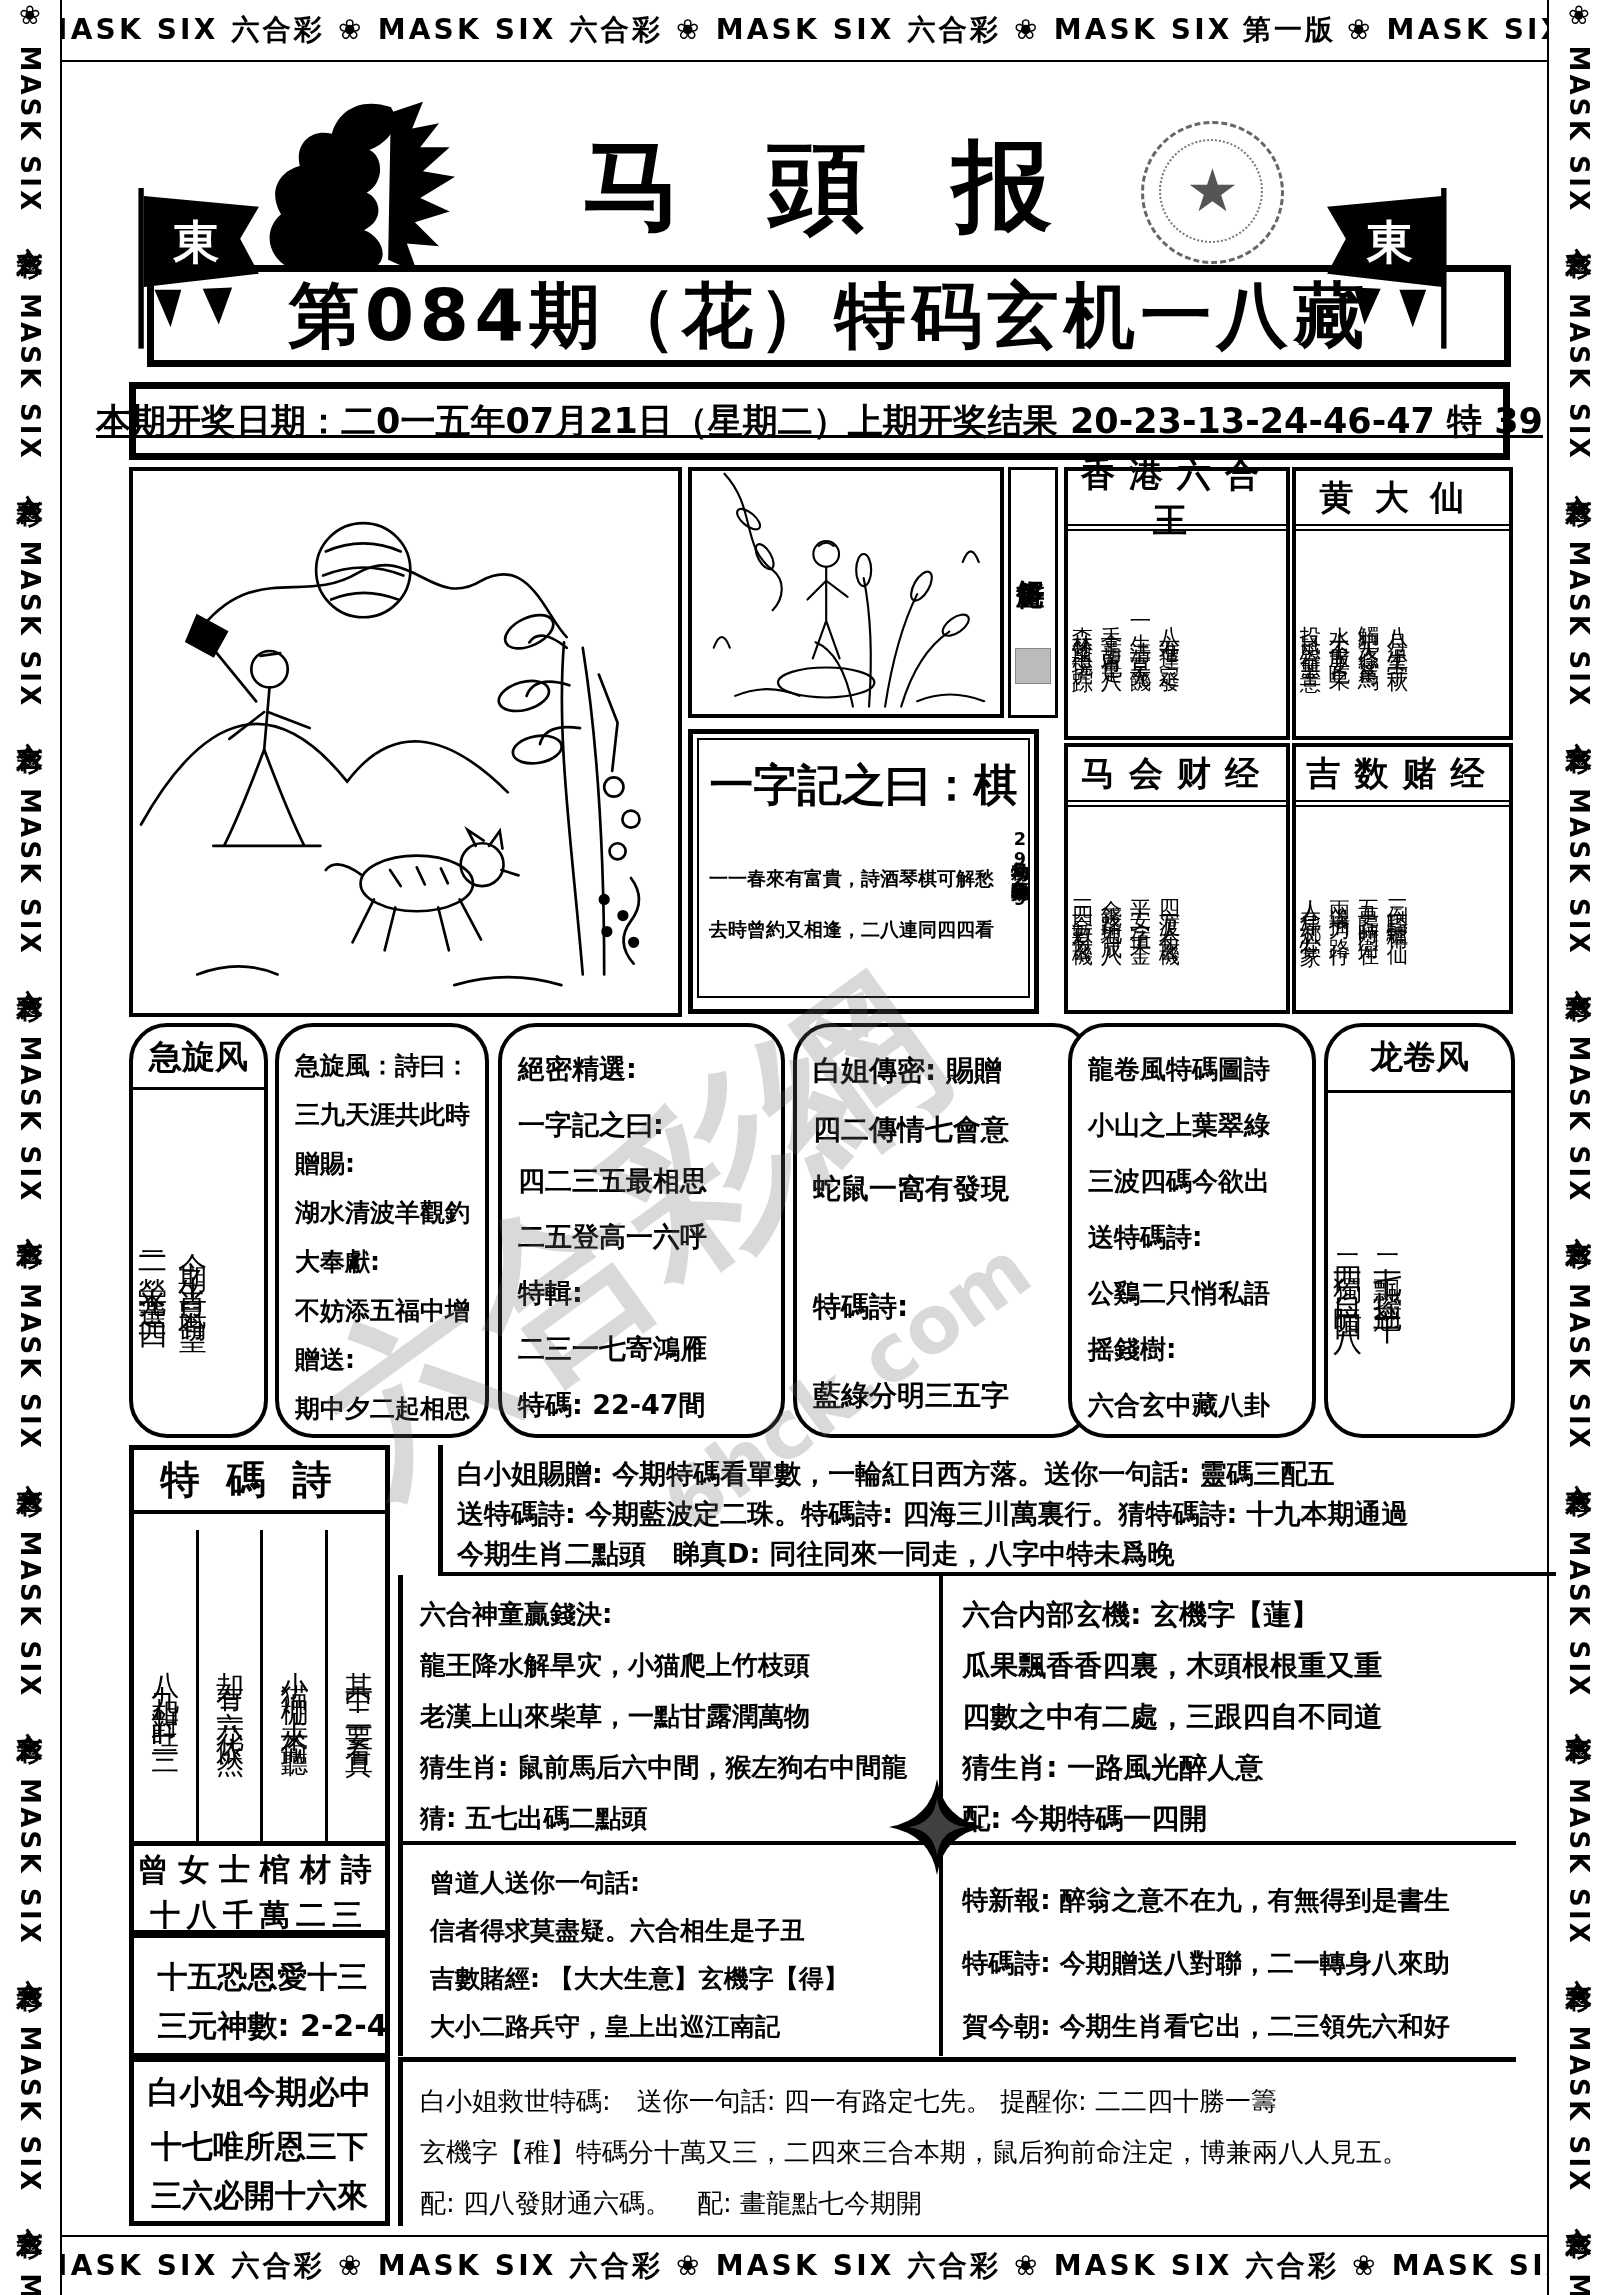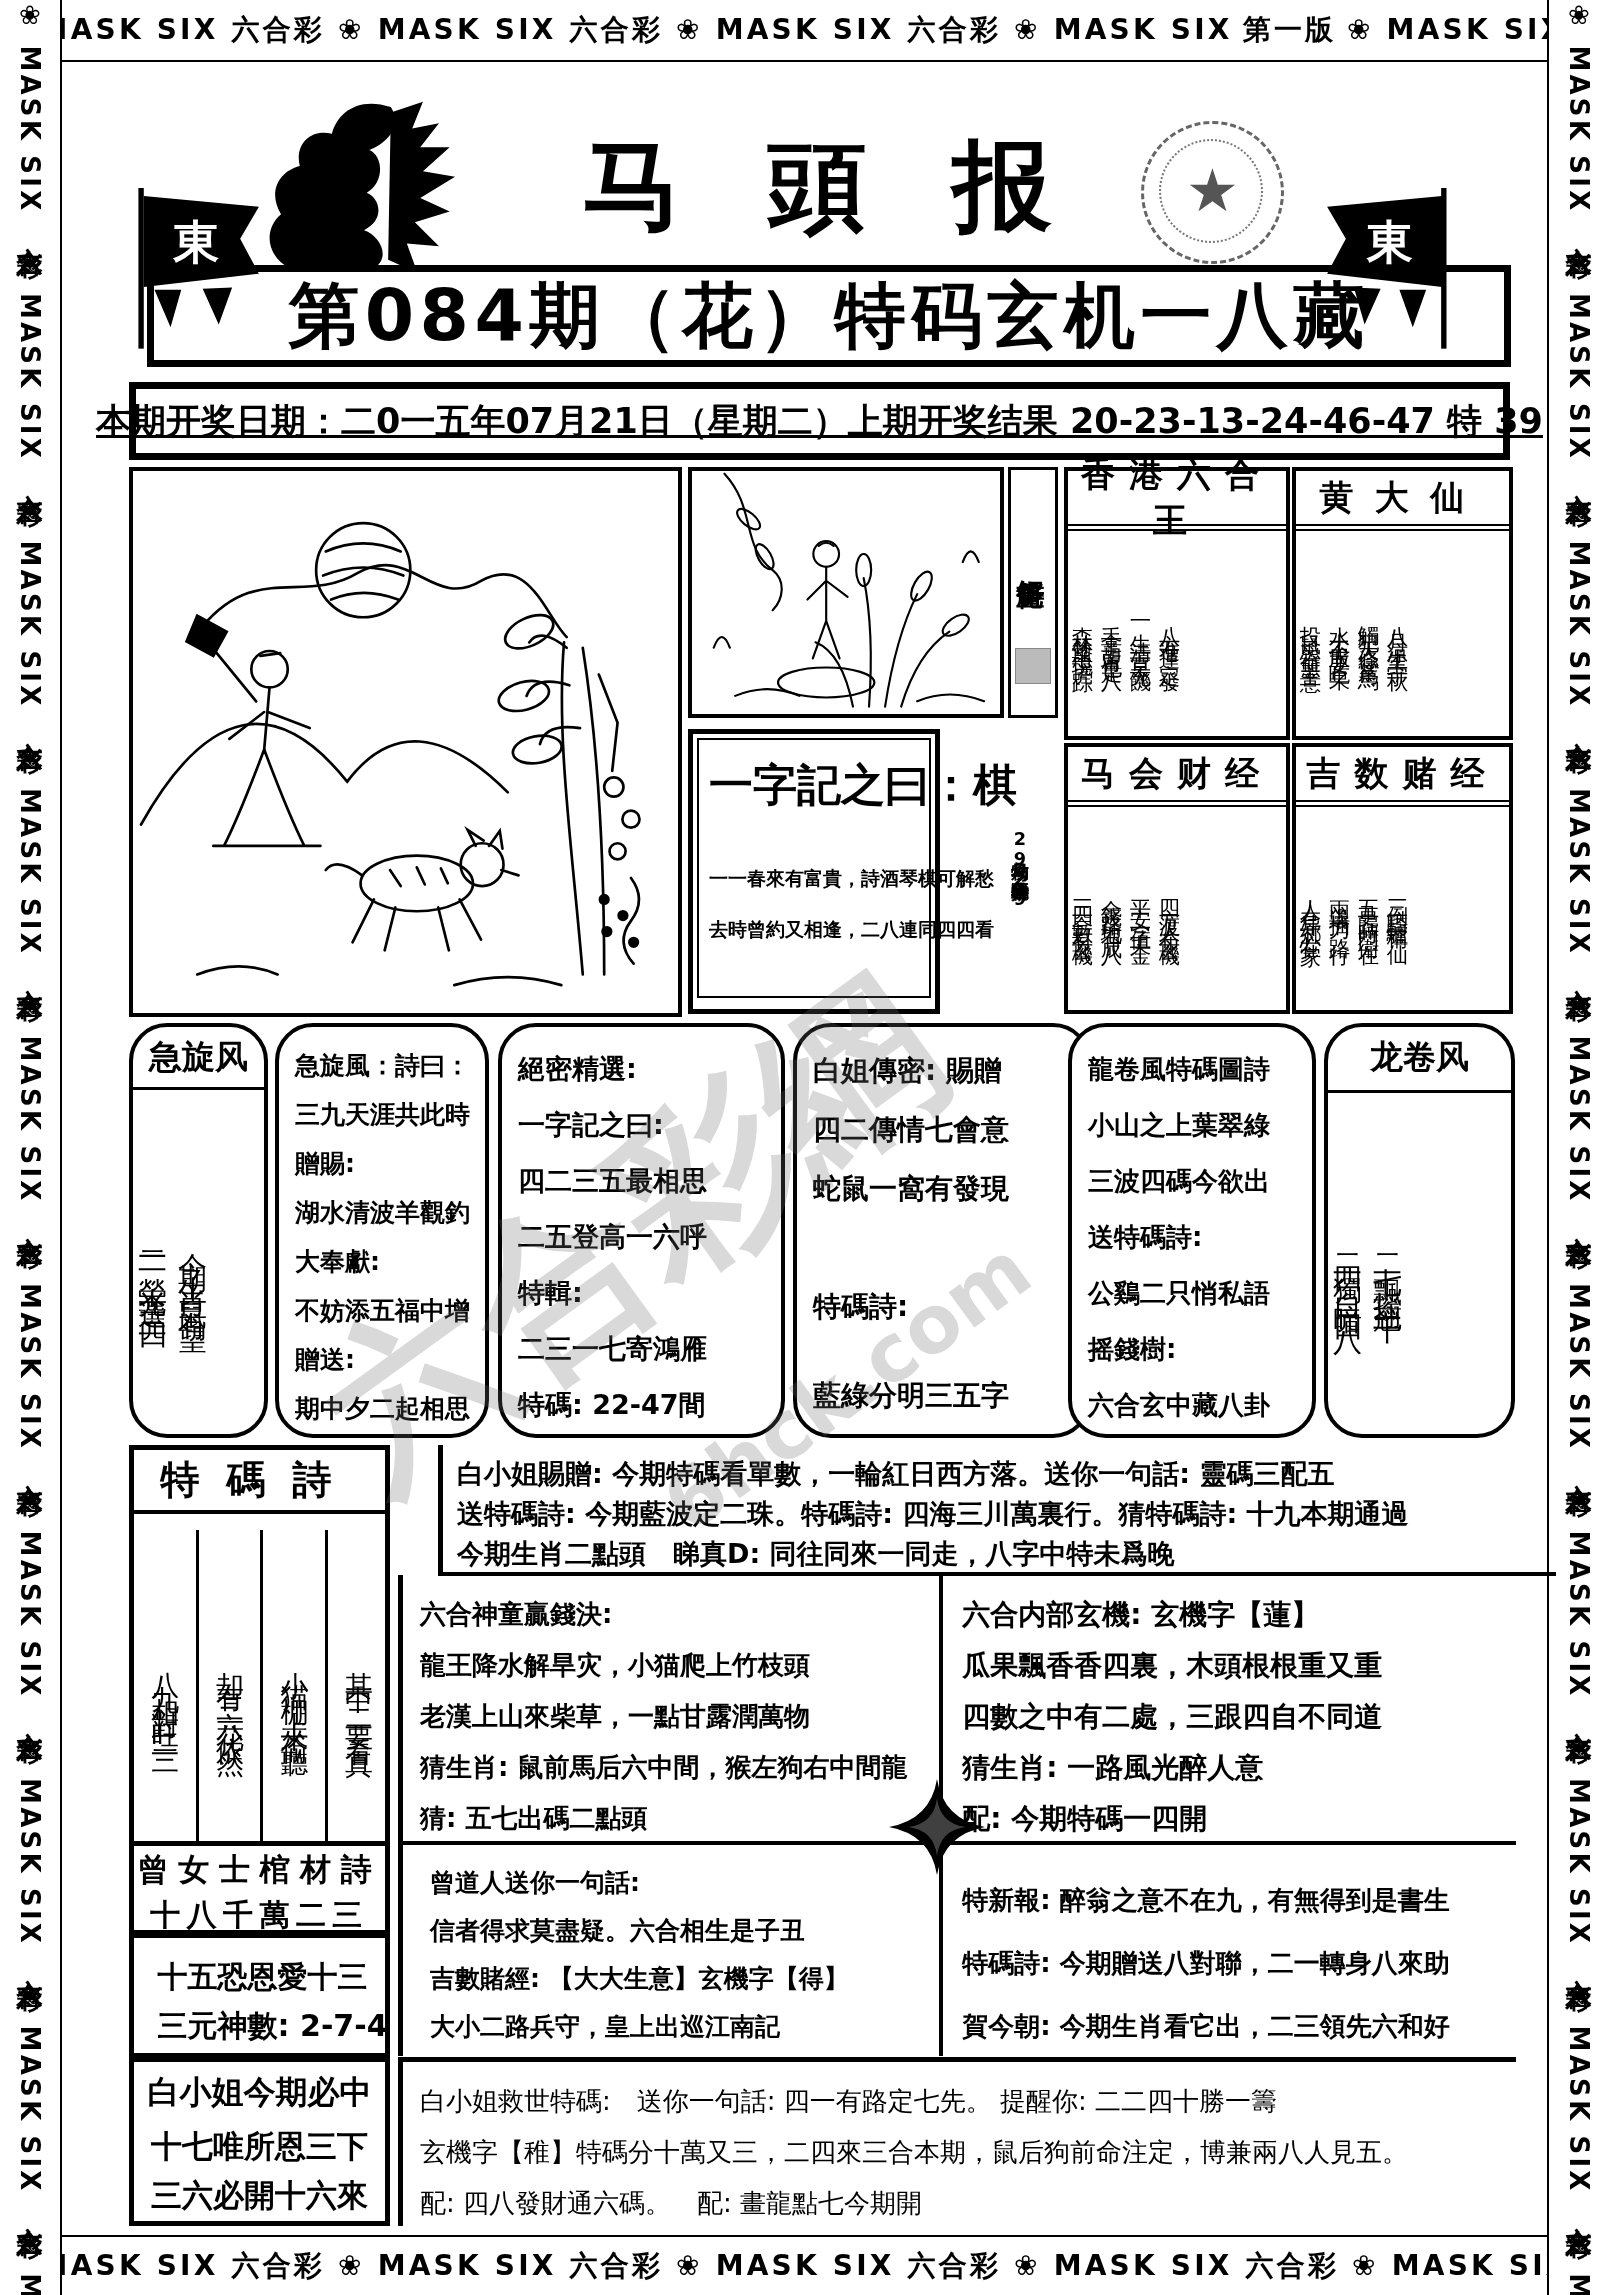--- a/index.html
+++ b/index.html
@@ -136,21 +136,21 @@
       <circle cx="250" cy="155" r="24"></circle>
       <path d="M250 179 L250 280 M250 205 L215 240 M250 205 L290 235 M250 280 L225 350 M250 280 L275 350"></path>
       <path d="M236 140 Q250 128 264 140"></path>
       <ellipse cx="250" cy="395" rx="90" ry="28"></ellipse>
       <path d="M80 420 Q140 395 200 420 M420 430 Q480 405 545 430"></path>
       <path d="M40 330 q15 -40 30 0 M505 170 q15 -40 30 0"></path>
     </g>
   </svg>
 </div>
 
-<div class="abs box" style="left:688px;top:729px;width:252px;height:285px;border-width:5.9px;">
+<div class="abs box" style="left:688px;top:729px;width:351px;height:285px;border-width:5.9px;">
   <div style="border:2.7px solid #000;margin:4.3px;height:260px;box-sizing:border-box;padding:16px 9.6px;">
     <div style="font-size:44px;font-weight:bold;text-align:center;white-space:nowrap;">一字記之曰：棋</div>
     <div style="margin-top:38px;font-size:19px;font-weight:bold;line-height:51px;">
       <div class="poemline">一一春來有富貴，詩酒琴棋可解愁</div>
       <div class="poemline">去時曾約又相逢，二八連同四四看</div>
     </div>
   </div>
 </div>
 
 <div class="abs box" style="left:1008px;top:467px;width:50px;height:251px;border-width:3.2px;">
@@ -288,21 +288,21 @@
   <path d="M75 0 Q85 63 150 75 Q85 87 75 150 Q65 87 0 75 Q65 63 75 0 Z" fill="#000"></path>
   <path d="M75 30 Q80 70 120 75 Q80 80 75 120 Q70 80 30 75 Q70 70 75 30 Z" fill="#fff" opacity="0.25"></path>
 </svg>
 
 <div class="abs box" style="left:129px;top:1841px;width:261px;height:94px;border-width:5.4px;padding-top:3.2px;">
   <div style="font-size:31px;font-weight:bold;text-align:center;letter-spacing:9.6px;">曾女士棺材詩</div>
   <div style="font-size:30px;font-weight:bold;text-align:center;letter-spacing:6.4px;margin-top:4.3px;">十八千萬二三端</div>
 </div>
 <div class="abs box lines" style="left:129px;top:1933px;width:261px;height:125px;border-width:5.4px;padding:14px 0 0 23.6px;font-size:30px;font-weight:bold;line-height:49px;">
   <div>十五恐恩愛十三</div>
-  <div>三元神數: 2-7-4</div>
+  <div>三元神數: 2-2-4</div>
 </div>
 <div class="abs box" style="left:129px;top:2057px;width:261px;height:169px;border-width:5.4px;padding-top:8.6px;">
   <div style="font-size:32px;font-weight:bold;text-align:center;">白小姐今期必中</div>
   <div style="font-size:31px;font-weight:bold;text-align:center;line-height:49px;margin-top:7.5px;">
     <div>十七唯所恩三下</div>
     <div>三六必開十六來</div>
   </div>
 </div>
 
 <div class="abs lines" style="left:398px;top:1841px;width:541px;height:215px;border-left:5.4px solid #000;border-top:4.8px solid #000;box-sizing:border-box;padding:14px 27px;font-size:25px;font-weight:bold;line-height:48px;">

